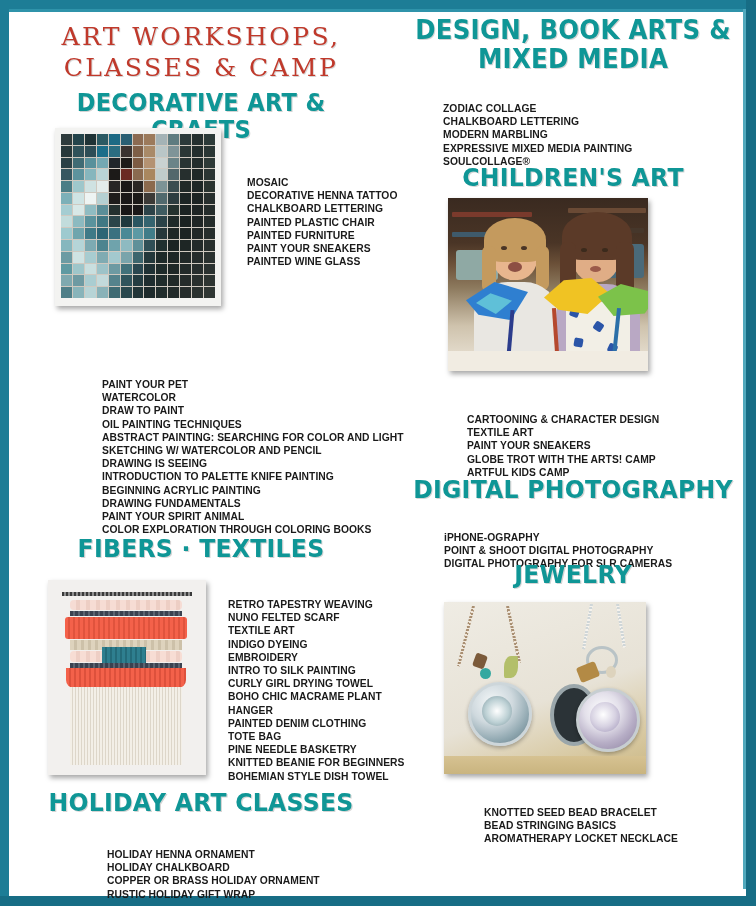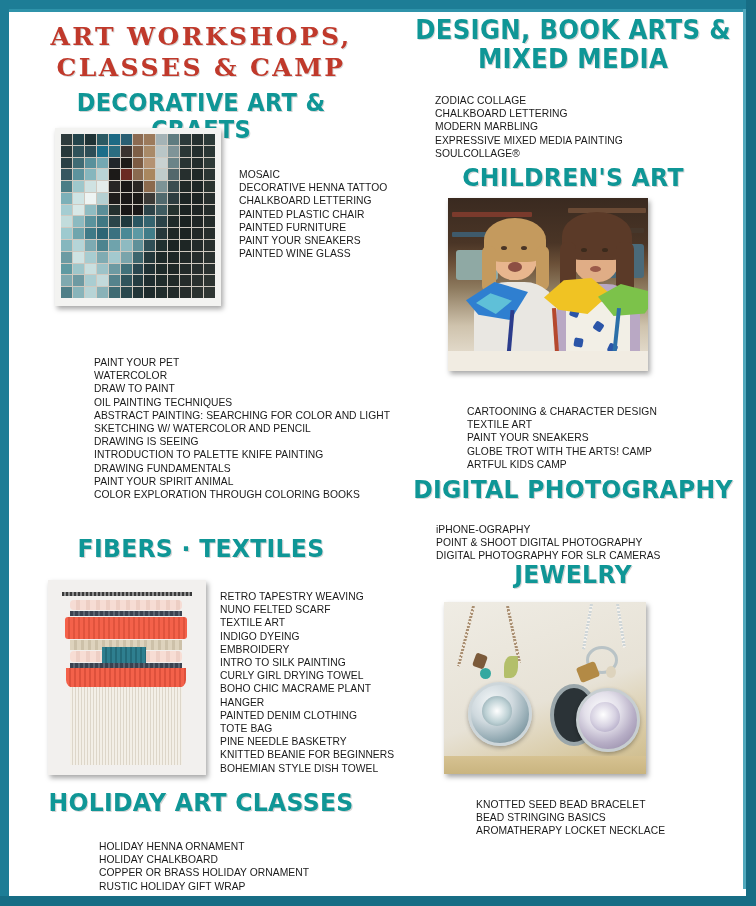--- a/index.html
+++ b/index.html
@@ -59,21 +59,21 @@
     left: 390px; top: 0;
     width: 342px;
     height: 882px;
   }
 
   
   .main-title {
     text-align: center;
     color: #c0392b;
     font-family: "DejaVu Serif", serif;
-    font-weight: bold;
+    font-weight: normal;
     font-size: 25px;
     letter-spacing: 2.4px;
     line-height: 1.24;
     margin: 9px 0 0 0;
     text-shadow: 1px 1px 0 rgba(0,0,0,0.16);
   }
   .sec-title {
     text-align: center;
     color: #0f9696;
     font-family: "DejaVu Sans", sans-serif;
@@ -86,24 +86,24 @@
     transform-origin: center;
     margin: 0;
   }
   .sec-title.big {
     font-size: 26px;
   }
 
   
   .list {
     list-style: none;
-    margin: 8px;
+    margin: 16px;
     padding: 0;
     font-family: "Liberation Sans", sans-serif;
-    font-weight: normal;
+    font-weight: bold;
     font-size: 10.3px;
     line-height: 13.2px;
     color: #1a1a1a;
     letter-spacing: 0.05px;
   }
   .list li { white-space: nowrap; }
 
   
   .photo {
     position: absolute;
@@ -381,29 +381,30 @@
       <ul class="list" style="position:absolute; left:219px; top:148px; width:165px;">
         <li>MOSAIC</li>
         <li>DECORATIVE HENNA TATTOO</li>
         <li>CHALKBOARD LETTERING</li>
         <li>PAINTED PLASTIC CHAIR</li>
         <li>PAINTED FURNITURE</li>
         <li>PAINT YOUR SNEAKERS</li>
         <li>PAINTED WINE GLASS</li>
       </ul>
 
-      <ul class="list" style="position:absolute; left:74px; top:336px; width:300px;">
+      <ul class="list" style="position:absolute; left:74px; top:350px; width:300px;">
         <li>PAINT YOUR PET</li>
         <li>WATERCOLOR</li>
         <li>DRAW TO PAINT</li>
         <li>OIL PAINTING TECHNIQUES</li>
         <li>ABSTRACT PAINTING: SEARCHING FOR COLOR AND LIGHT</li>
         <li>SKETCHING W/ WATERCOLOR AND PENCIL</li>
         <li>DRAWING IS SEEING</li>
         <li>INTRODUCTION TO PALETTE KNIFE PAINTING</li>
+        <li>BEGINNING ACRYLIC PAINTING</li>
         <li>DRAWING FUNDAMENTALS</li>
         <li>PAINT YOUR SPIRIT ANIMAL</li>
         <li>COLOR EXPLORATION THROUGH COLORING BOOKS</li>
       </ul>
 
       <div style="position:absolute; left:0; top:523px; width:378px;">
         <div class="sec-title">FIBERS · TEXTILES</div>
       </div>
 
       <div class="photo" style="left:36px; top:568px; width:158px; height:195px;">

